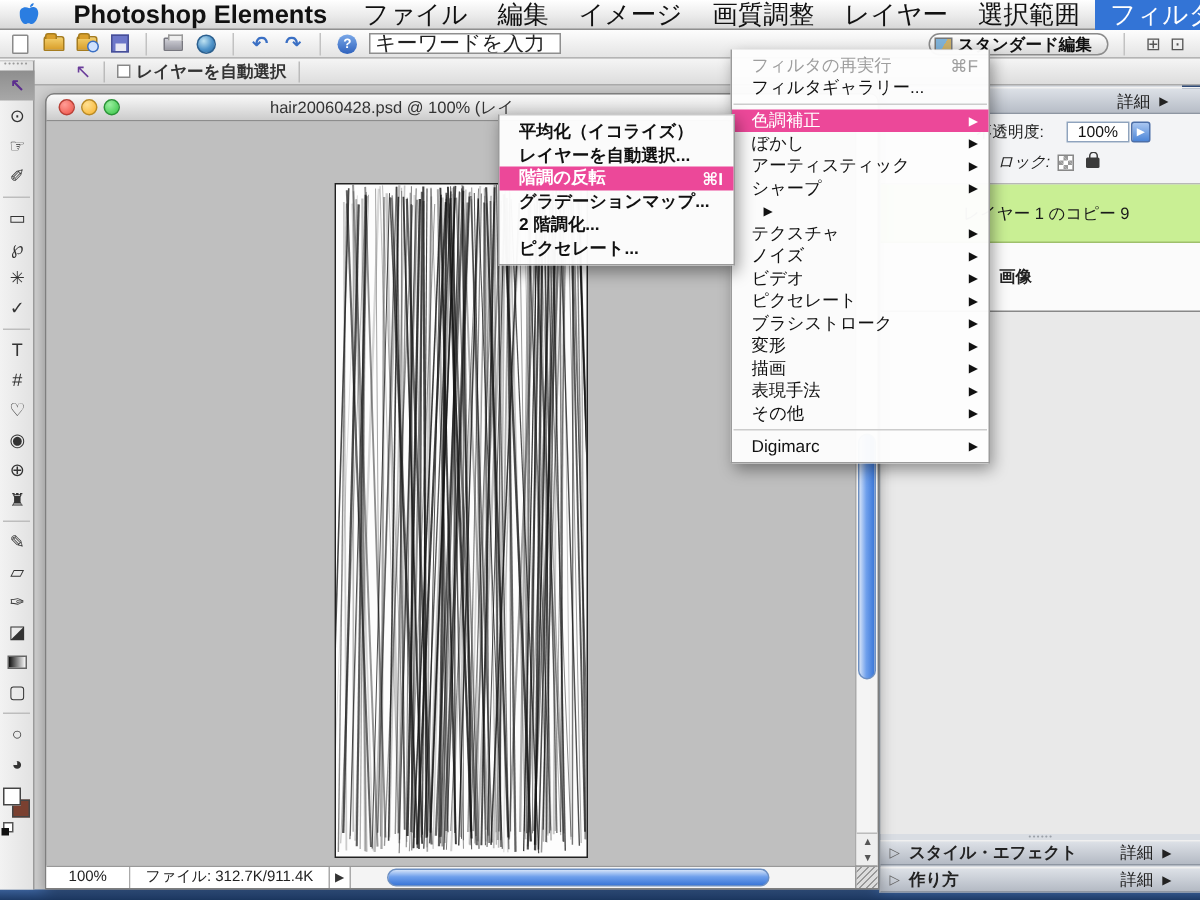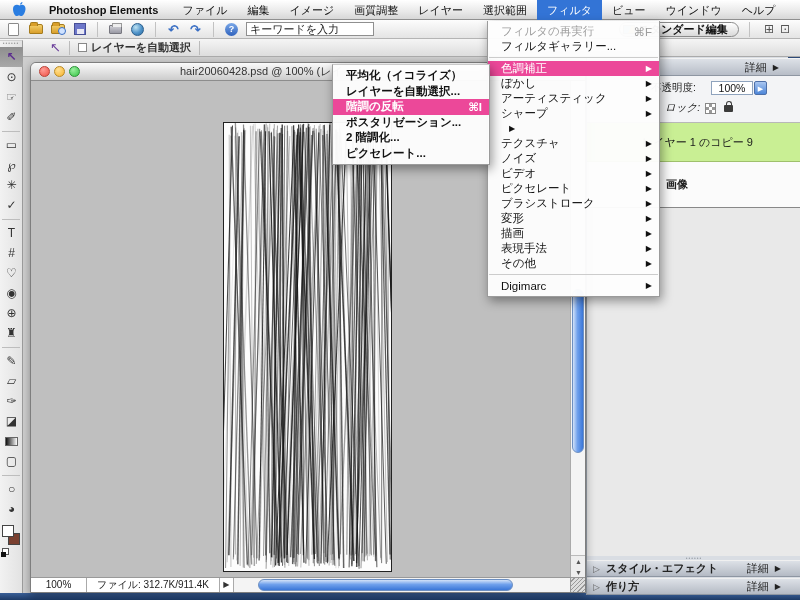--- a/index.html
+++ b/index.html
@@ -2,21 +2,21 @@
 <html><head>
 <meta charset="utf-8">
 <style>
   * { margin:0; padding:0; box-sizing:border-box; }
   html,body { width:800px; height:600px; overflow:hidden; }
   body { position:relative; font-family:"Liberation Sans","DejaVu Sans",sans-serif; background:#cfcfcf; color:#111; }
 
   
   .menubar { position:absolute; left:0; top:0; width:800px; height:20px; z-index:50;
     background:linear-gradient(#ffffff,#e9e9e9 60%,#d7d7d7); border-bottom:1px solid #8f8f8f;
-    display:flex; align-items:center; font-size:11px; }
+    display:flex; align-items:center; font-size:17px; }
   .mb-apple { padding:0 13px; display:flex; align-items:center; }
   .mb-apple svg { display:block; }
   .mb-item { padding:0 10px; height:20px; line-height:20px; white-space:nowrap; }
   .mb-item.app { font-weight:bold; padding-right:14px; }
   .mb-item.sel { background:#3374d6; color:#fff; }
 
   
   .shortcuts { position:absolute; left:0; top:20px; width:800px; height:19px; z-index:20;
     background:linear-gradient(#fdfdfd,#e4e4e4); border-bottom:1px solid #b4b4b4;
     display:flex; align-items:center; padding:0 6px; gap:7px; }
@@ -26,21 +26,21 @@
   .ic-folder { width:14px; height:10px; background:linear-gradient(#f3cf6b,#d99f2b); border:1px solid #a67c1e; border-radius:2px 2px 1px 1px; position:relative; }
   .ic-folder::before { content:""; position:absolute; left:0; top:-3px; width:6px; height:3px; background:#d99f2b; border:1px solid #a67c1e; border-bottom:none; border-radius:2px 2px 0 0; }
   .ic-folder.srch::after { content:""; position:absolute; right:-2px; bottom:-2px; width:6px; height:6px; border:1.5px solid #3a6fc4; border-radius:50%; background:#cfe2ff; }
   .ic-floppy { width:12px; height:12px; background:#6d77c9; border:1px solid #474f96; position:relative; }
   .ic-floppy::after { content:""; position:absolute; left:2px; bottom:0; width:7px; height:5px; background:#e8e8f4; }
   .ic-printer { width:13px; height:9px; background:linear-gradient(#cfcfd6,#9a9aa4); border:1px solid #77777f; border-radius:1px; position:relative; }
   .ic-printer::before { content:""; position:absolute; left:2px; top:-3px; width:8px; height:3px; background:#eee; border:1px solid #999; border-bottom:none; }
   .ic-globe { width:13px; height:13px; border-radius:50%; background:radial-gradient(circle at 35% 30%,#bfe3f2,#4f93c9 55%,#2b6a9e); border:1px solid #2b5f8e; }
   .arrow-glyph { color:#3a6fc4; font-weight:bold; font-size:13px; }
   .ic-help { width:13px; height:13px; border-radius:50%; background:linear-gradient(#7aa8e8,#2f62bd); color:#fff; font-size:9px; font-weight:bold; display:flex; align-items:center; justify-content:center; }
-  .search-box { width:128px; height:14px; border:1px solid #8f8f8f; background:#fff; font-size:11px; padding:0 3px; color:#222; font-family:Liberation Serif, serif; }
+  .search-box { width:128px; height:14px; border:1px solid #8f8f8f; background:#fff; font-size:14px; padding:0 3px; color:#222; font-family:Liberation Serif, serif; }
   .std-edit { margin-left:auto; display:flex; align-items:center; gap:4px; height:15px;
     border:1px solid #8b8b8b; border-radius:8px; background:linear-gradient(#ffffff,#d9d9d9);
     padding:0 10px 0 3px; font-size:11px; font-weight:bold; white-space:nowrap; }
   .std-edit .thumb { width:12px; height:9px; background:linear-gradient(120deg,#7fb2d8 55%,#cbb06a 55%); border:1px solid #777; }
   .win-ics { display:flex; gap:6px; color:#555; font-size:12px; padding:0 4px; }
 
   
   .options { position:absolute; left:0; top:39px; width:800px; height:18px; z-index:10;
     background:linear-gradient(#f5f5f5,#dddddd); border-bottom:1px solid #aaa;
     display:flex; align-items:center; gap:8px; padding-left:50px; font-size:11px; color:#333; font-weight:bold; }
@@ -122,21 +122,21 @@
     background:linear-gradient(#dde1e7,#b4bac4); border-top:1px solid #f0f0f0; border-bottom:1px solid #8e96a2;
     display:flex; align-items:center; gap:6px; padding:0 6px; font-size:11px; font-weight:bold; color:#222; }
   .rp-bar .disc { color:#666; font-size:9px; font-weight:normal; }
   .rp-bar .det { margin-left:auto; font-weight:normal; display:flex; align-items:center; gap:6px; padding-right:14px; }
   .rp-arrow { font-size:8px; color:#222; }
 
   .navy { position:absolute; left:0; top:593px; width:800px; height:7px; background:linear-gradient(#3a5f97,#1d3a66); z-index:3; }
 
   
   .menu { position:absolute; background:rgba(253,253,253,.97); border:1px solid #9b9b9b; border-top:1px solid #c9c9c9;
-    box-shadow:2px 4px 10px rgba(0,0,0,.4); padding:3px 0; font-size:11.5px; color:#111; }
+    box-shadow:2px 4px 10px rgba(0,0,0,.4); padding:3px 0; font-size:11.5px; color:#111;margin-top:12px; }
   .filtermenu { left:487px; top:21px; width:173px; z-index:60; border-top:none; }
   .subm { left:332px; top:64px; width:158px; z-index:65; }
   .mrow { height:15px; display:flex; align-items:center; padding:0 7px 0 13px; white-space:nowrap; }
   .subm .mrow { height:15.5px;font-weight:bold; }
   .mrow .lab { flex:1; overflow:hidden; }
   .mrow .sc { margin-left:8px; }
   .mrow .ar { margin-left:8px; font-size:8px; }
   .mrow.dis { color:#9e9e9e; }
   .mrow.sel { background:#ec4899; color:#fff; }
   .msep { border-top:1px solid #ccc; margin:3px 1px; height:0; }
@@ -620,21 +620,21 @@
     <span class="lab">平均化（イコライズ）</span>
   </div>
   <div class="mrow">
     <span class="lab">レイヤーを自動選択...</span>
   </div>
   <div class="mrow sel">
     <span class="lab">階調の反転</span>
     <span class="sc">⌘I</span>
   </div>
   <div class="mrow">
-    <span class="lab">ポスタリゼーション...</span>
+    <span class="lab">グラデーションマップ...</span>
   </div>
   <div class="mrow">
     <span class="lab">2 階調化...</span>
   </div>
   <div class="mrow">
     <span class="lab">ピクセレート...</span>
   </div>
 </div>
 
 </body></html>

